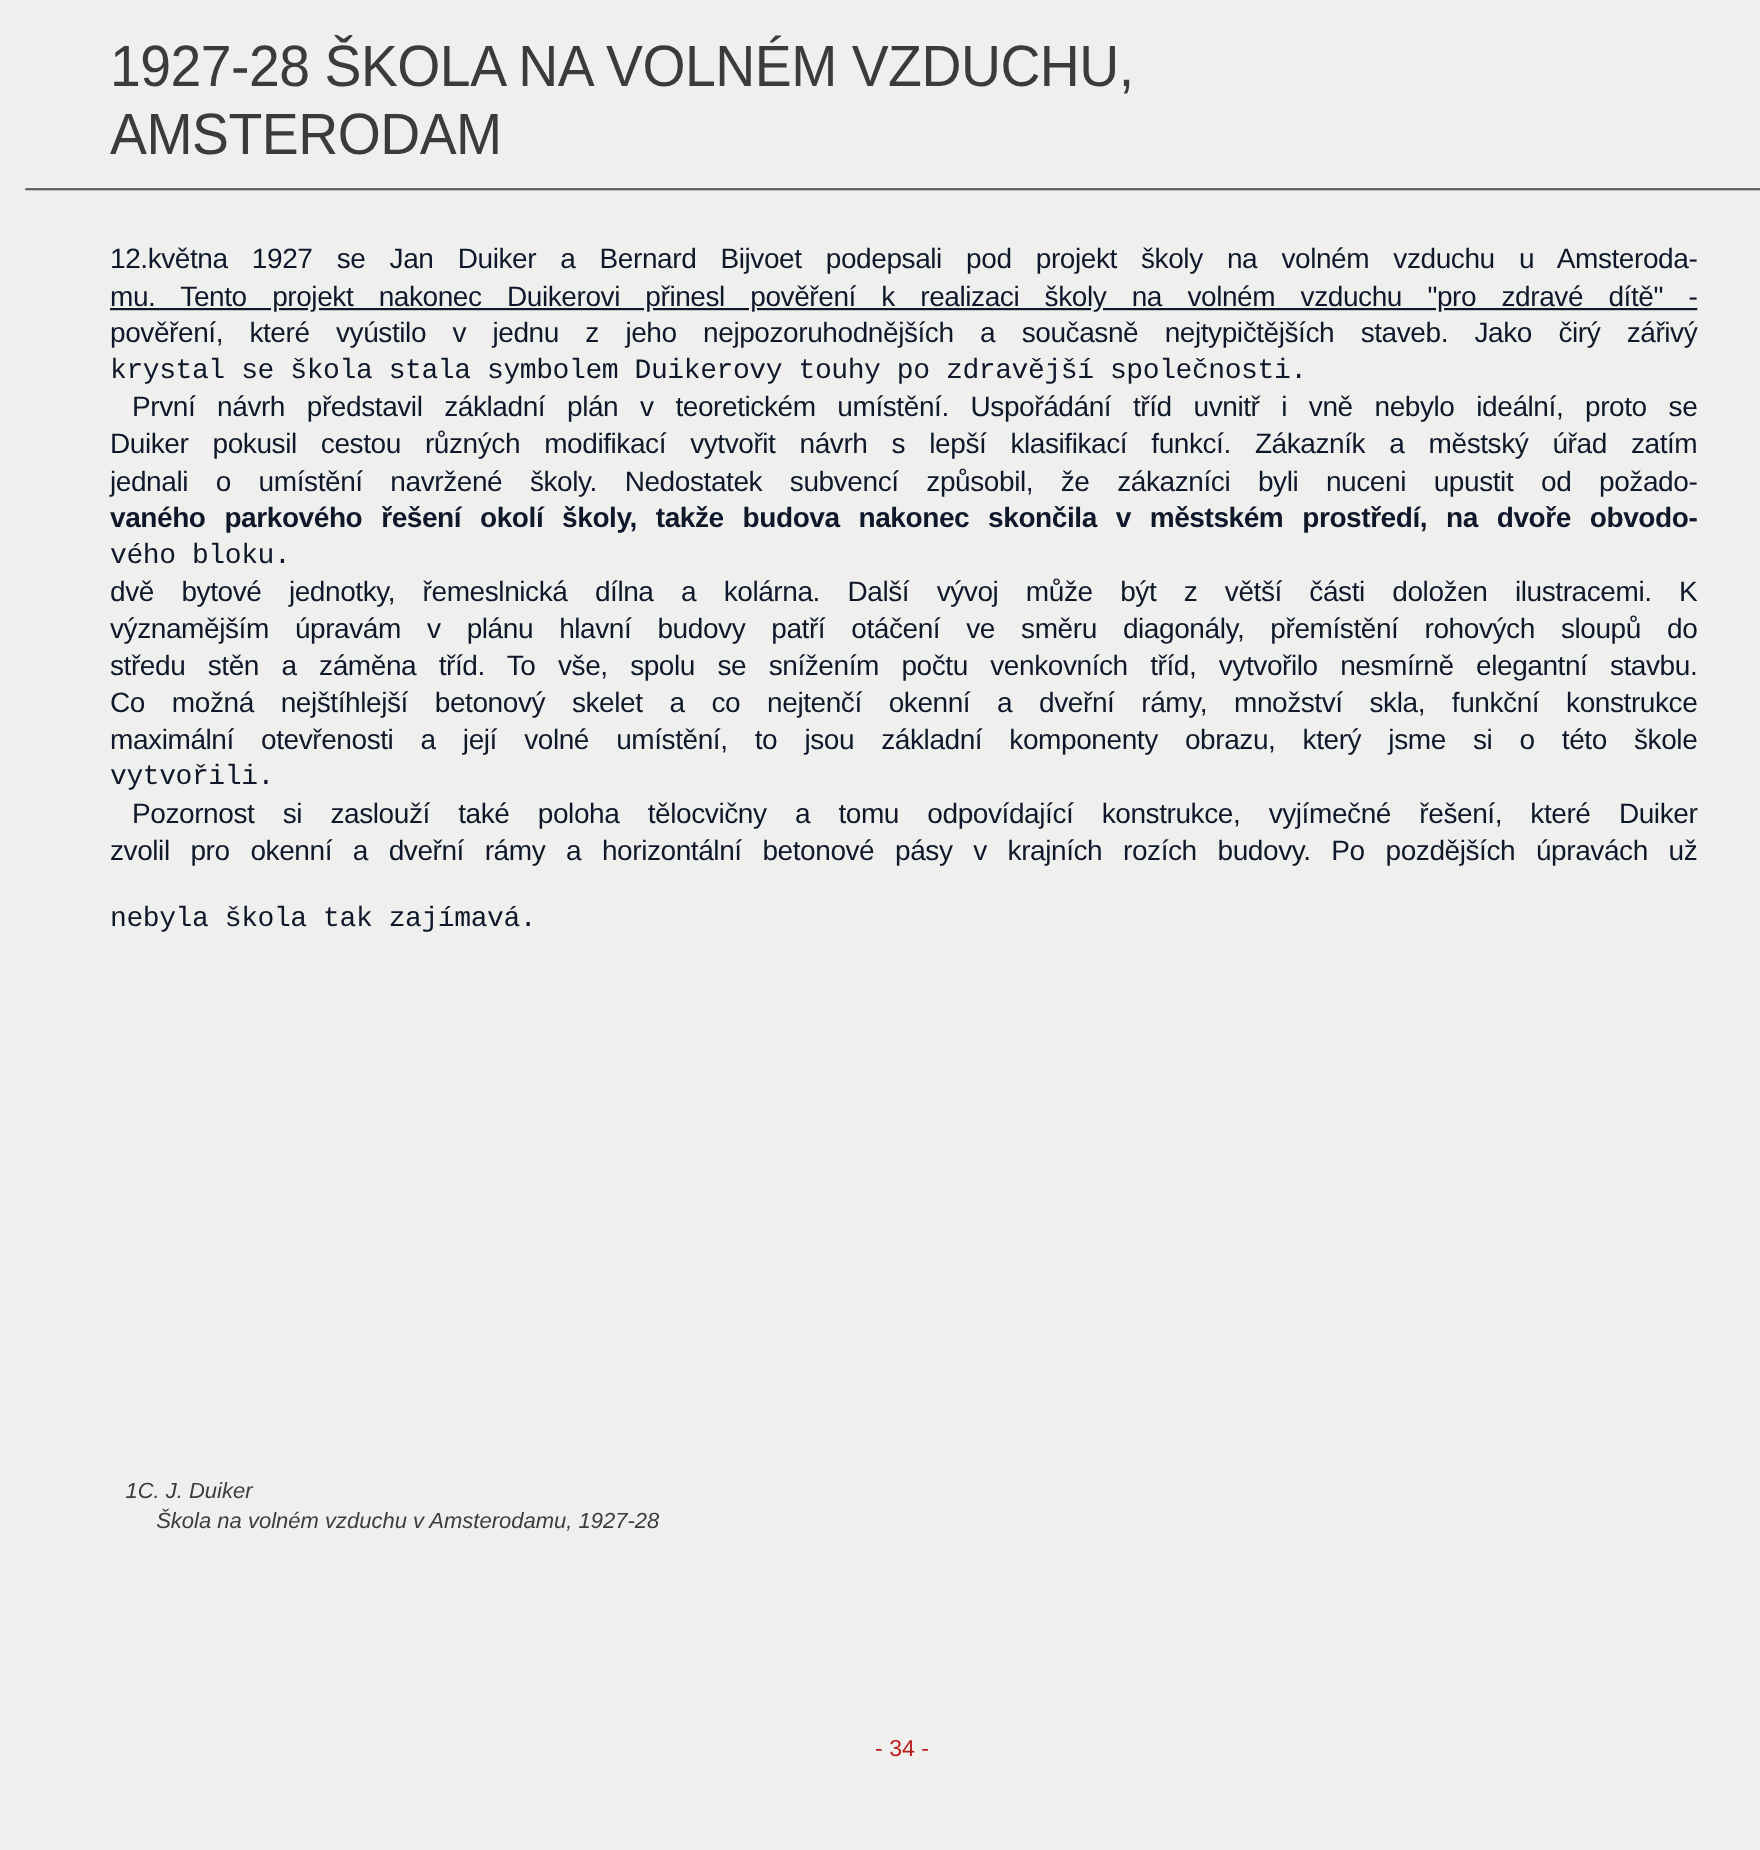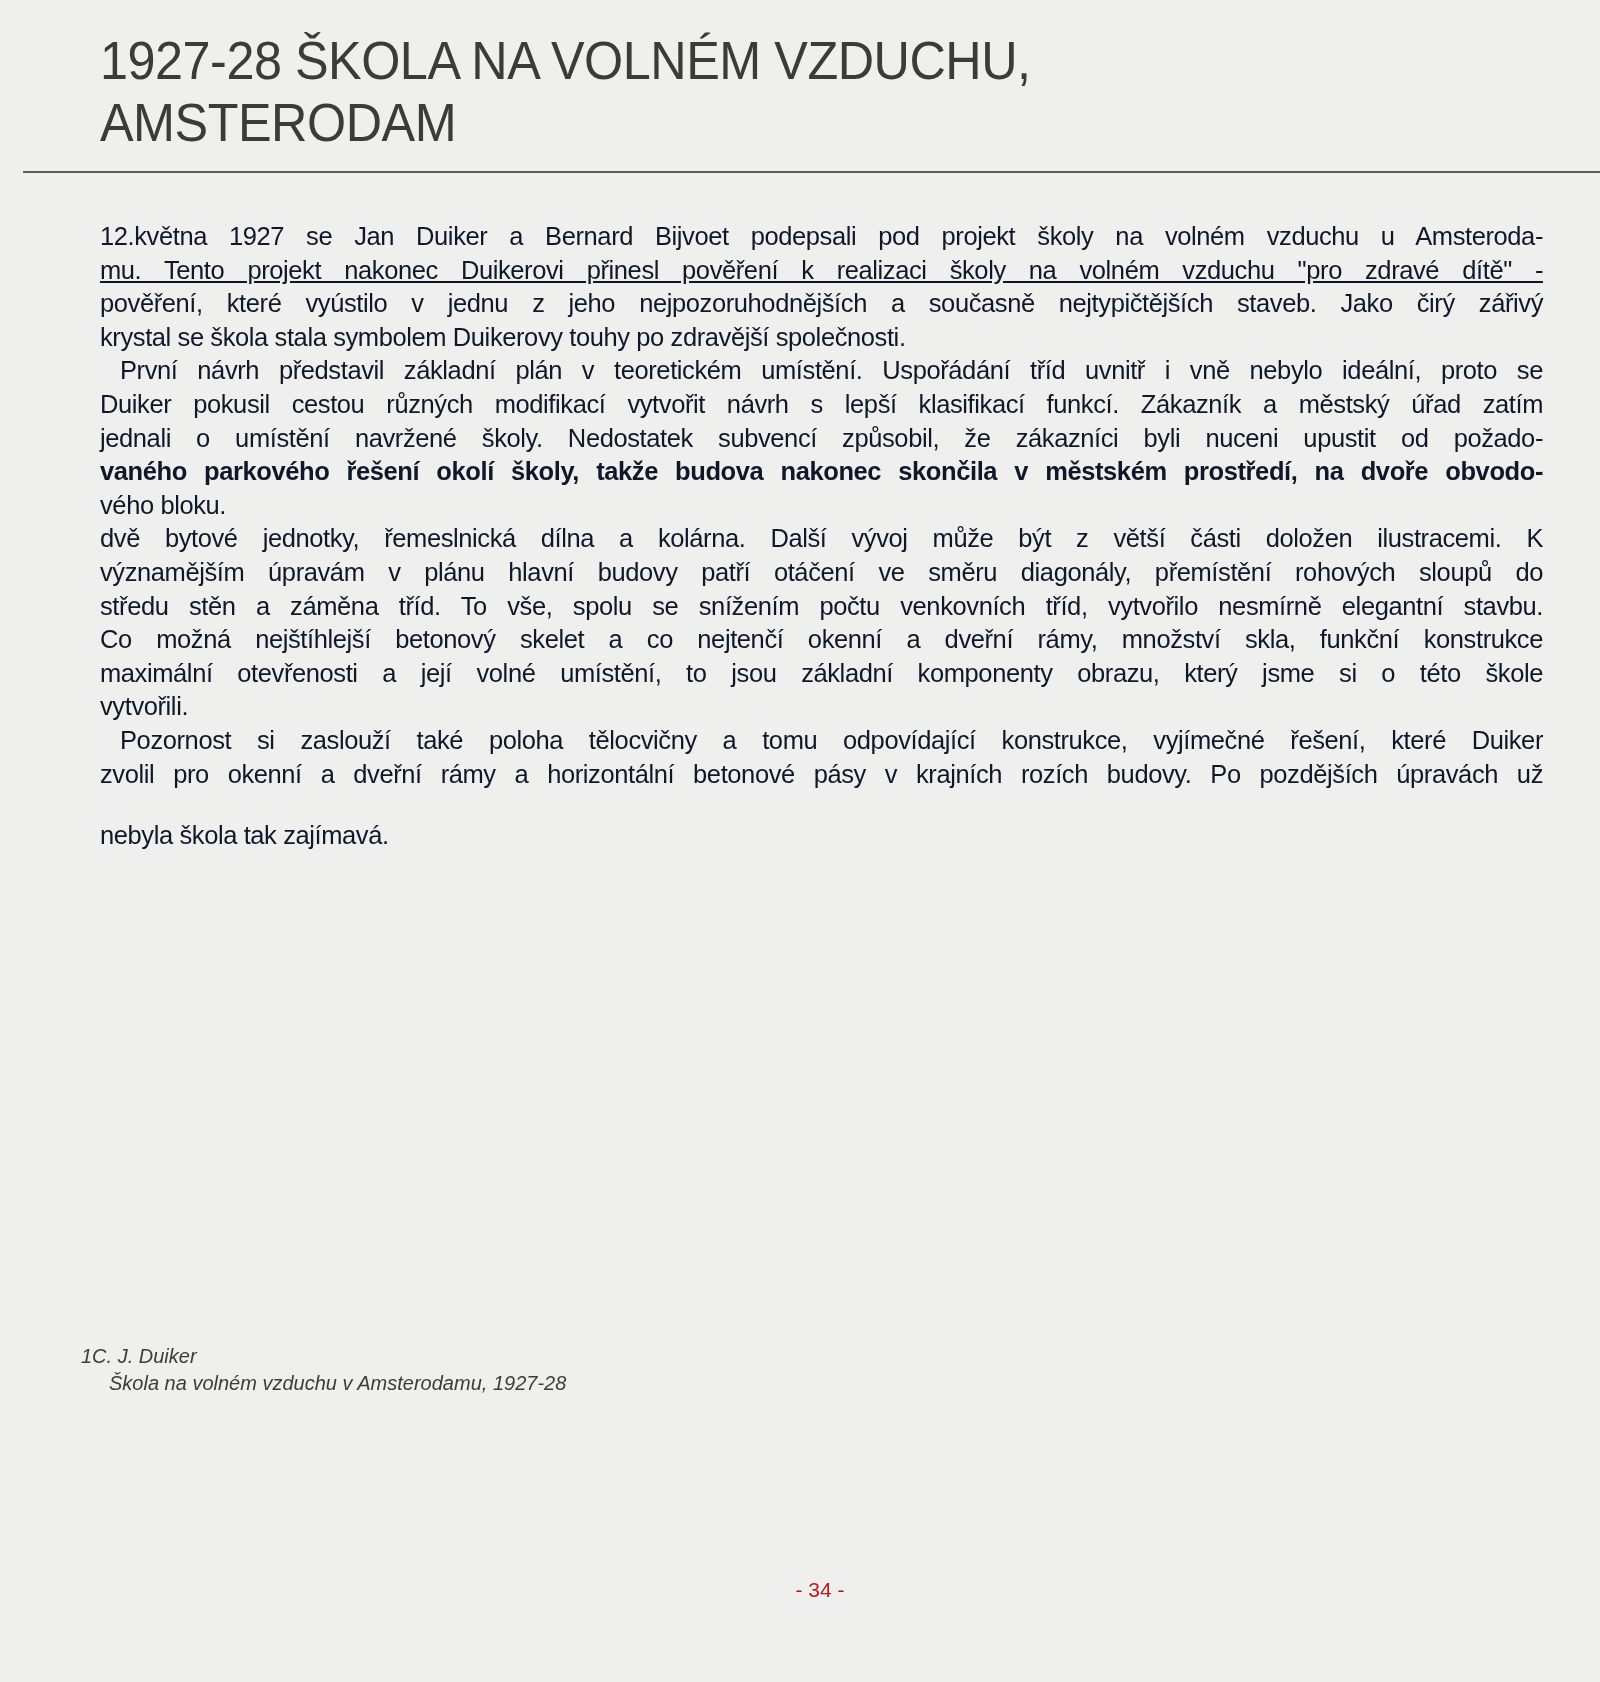--- a/index.html
+++ b/index.html
@@ -49,25 +49,26 @@
     letter-spacing: -0.4px;
   }
   .line {
     display: block;
     white-space: nowrap;
     text-align: justify;
     text-align-last: justify;
   }
   .line.last {
     text-align-last: left;
+    font-family: Liberation Mono, monospace;
   }
   .line.indent { padding-left: 20px; }
   .caption {
     position: absolute;
-    left: 81px;
+    left: 114px;
     top: 1343px;
     font-style: italic;
     font-size: 20px;
     line-height: 27px;
     color: #3c3c3a;
   }
   .caption .c2 { display: block; padding-left: 28px; }
   .caption .c1 { display: block; }
   .page-number {
     position: absolute;

